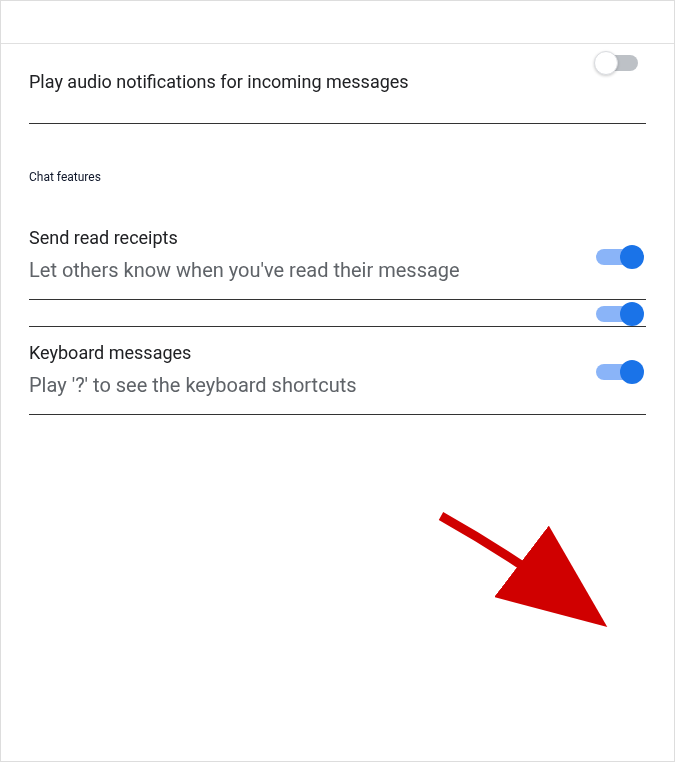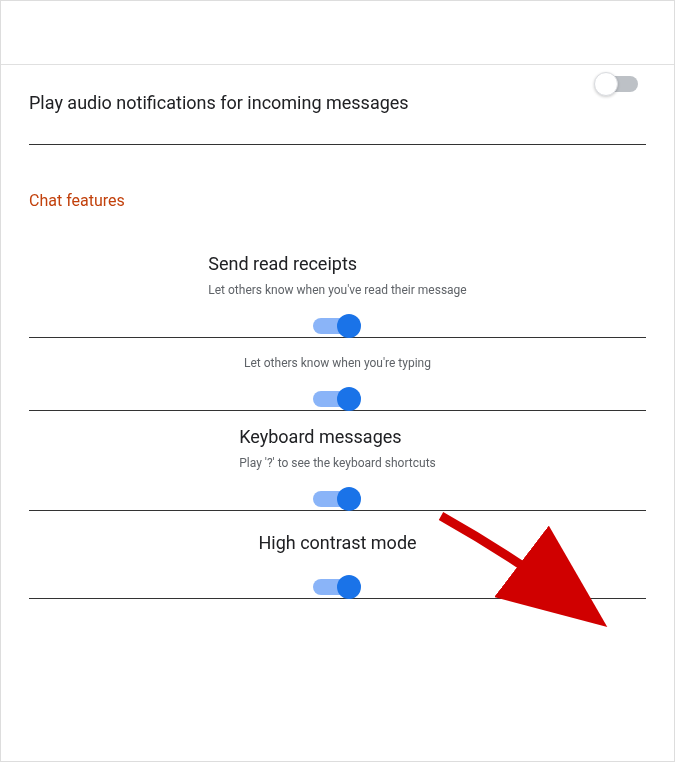--- a/index.html
+++ b/index.html
@@ -12,51 +12,50 @@
       background: #fff;
       width: 675px;
       height: 762px;
       border: 1px solid #ddd;
       position: relative;
       overflow: hidden;
     }
     .container {
       padding: 0 28px 0 28px;
       border-top: 1px solid rgba(0,0,0,0.12);
-      margin-top: 63px;
+      margin-top: 42px;
     }
     .setting-row {
       display: flex;
       align-items: center;
       justify-content: space-between;
       padding: 0;
       position: relative;
       border-bottom: 1px solid rgba(0,0,0,0.8);
-      flex-direction: column;
     }
     .setting-text {
       flex: 1;
       padding: 12px 0 14px 0;
     }
     .setting-title {
       font-size: 18px;
       color: #202124;
       line-height: 1.5;
       font-weight: 400;
     }
     .setting-subtitle {
-      font-size: 12px;
+      font-size: 20px;
       color: #5f6368;
       line-height: 1.5;
       margin-top: 4px;
       font-weight: 400;
     }
     .section-header {
-      font-size: 16px;
-      color: #c2410c;
+      font-size: 12px;
+      color: #0f172a;
       font-weight: 400;
       padding: 46px 0 28px 0;
     }
     .toggle {
       position: relative;
       width: 50px;
       height: 24px;
       flex-shrink: 0;
     }
     .toggle-track {
@@ -130,49 +129,39 @@
       <div class="setting-subtitle">Let others know when you've read their message</div>
     </div>
     <div class="toggle on">
       <div class="toggle-track"></div>
       <div class="toggle-thumb"></div>
     </div>
   </div>
 
   <div class="setting-row">
     <div class="setting-text">
-      <div class="setting-subtitle">Let others know when you're typing</div>
     </div>
     <div class="toggle on">
       <div class="toggle-track"></div>
       <div class="toggle-thumb"></div>
     </div>
   </div>
 
 
   <div class="setting-row">
     <div class="setting-text">
       <div class="setting-title">Keyboard messages</div>
       <div class="setting-subtitle">Play '?' to see the keyboard shortcuts</div>
     </div>
     <div class="toggle on">
       <div class="toggle-track"></div>
       <div class="toggle-thumb"></div>
     </div>
   </div>
 
-  <div class="setting-row">
-    <div class="setting-text" style="padding:18px 0;">
-      <div class="setting-title">High contrast mode</div>
-    </div>
-    <div class="toggle on">
-      <div class="toggle-track"></div>
-      <div class="toggle-thumb"></div>
-    </div>
-  </div>
 </div>
 
 <svg class="arrow-annotation" style="left:425px; top:505px;" width="210" height="145" viewBox="0 0 210 145">
   <defs>
     <marker id="arrowhead" markerWidth="12" markerHeight="10" refX="10" refY="5" orient="auto">
       <polygon points="0 0, 12 5, 0 10" fill="#d00000"></polygon>
     </marker>
   </defs>
   <path d="M 15 10 Q 95 55 167 110" stroke="#d00000" stroke-width="9" fill="none" marker-end="url(#arrowhead)"></path>
 </svg>

